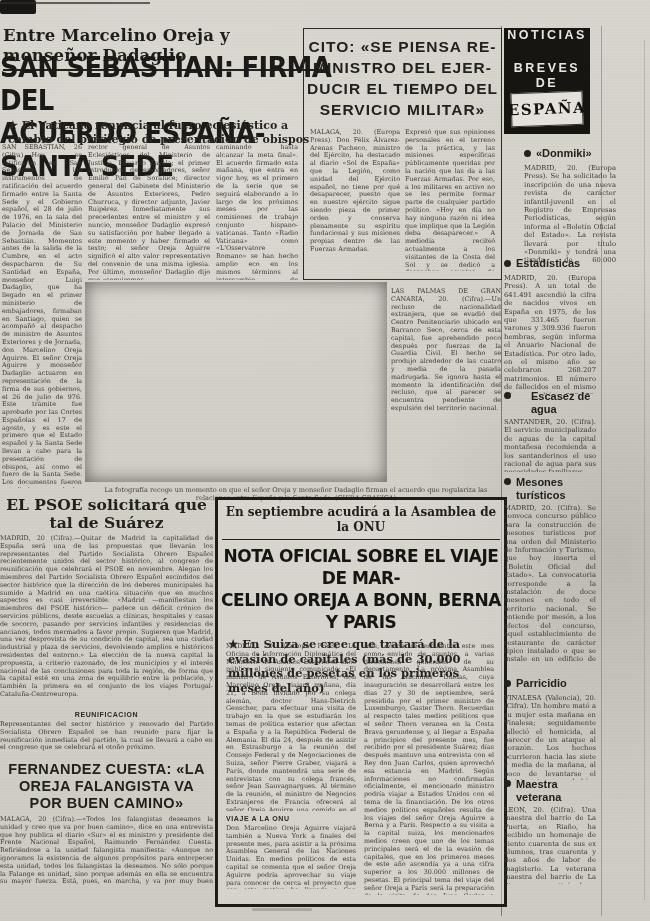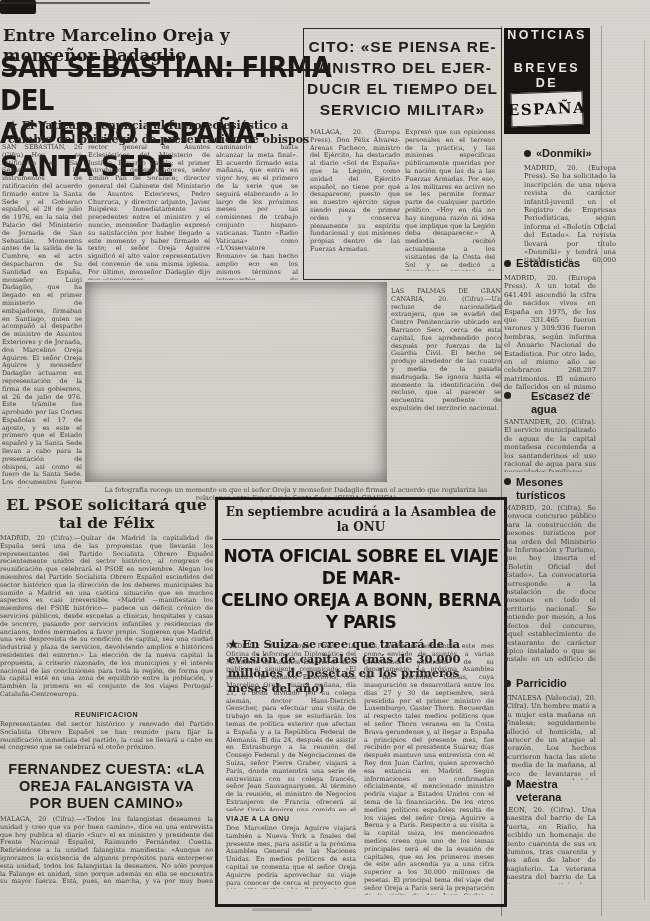--- a/index.html
+++ b/index.html
@@ -83,21 +83,21 @@
   <div class="abs photo" style="left:85px;top:282px;width:302px;height:200px;"></div>
   <div class="abs caption" style="left:92px;top:486px;width:408px;">La fotografía recoge un momento en que el señor Oreja y monseñor Dadaglio firman el acuerdo que regulariza las relaciones entre España y la Santa Sede. (CIFRA GRAFICA)</div>
 
   <div class="abs" style="left:391px;top:284px;width:110px;">
     <div class="bodytxt" style="margin-top:4px;height:138px;">LAS PALMAS DE GRAN CANARIA, 20. (Cifra).—Un recluso de nacionalidad extranjera, que se evadió del Centro Penitenciario ubicado en Barranco Seco, cerca de esta capital, fue aprehendido poco después por fuerzas de la Guardia Civil. El hecho se produjo alrededor de las cuatro y media de la pasada madrugada. Se ignora hasta el momento la identificación del recluso, que al parecer se encuentra pendiente de expulsión del territorio nacional.</div>
   </div>
 
   <div class="abs" style="left:0px;top:496px;width:213px;">
     <div class="psoehead">
       <div>EL PSOE solicitará que</div>
-      <div>tal de Félix</div>
+      <div>tal de Suárez</div>
     </div>
     <div class="bodytxt" style="margin-top:4px;height:172px;">MADRID, 20 (Cifra).—Quitar de Madrid la capitalidad de España será una de las propuestas que llevarán los representantes del Partido Socialista Obrero Español recientemente unidos del sector histórico, al congreso de reunificación que celebrará el PSOE en noviembre. Alegan los miembros del Partido Socialista Obrero Español escindidos del sector histórico que la dirección de los deberes municipales ha sumido a Madrid en una caótica situación que en muchos aspectos es casi irreversible. «Madrid —manifiestan los miembros del PSOE histórico— padece un déficit crónico de servicios públicos, desde escuelas a clínicas, hospitales y casas de socorro, pasando por servicios infantiles y residencias de ancianos, todos mermados a favor propio. Sugieren que Madrid, una vez desprovista de su condición de capital, sea una ciudad industrial y plaza de servicios, devolviendo amplios e históricos residentes del entorno.» La elección de la nueva capital la propuesta, a criterio razonado, de los municipios y el interés nacional de las conclusiones para toda la región, de forma que la capital esté en una zona de equilibrio entre la población, y también la primera en el conjunto de los viajes Portugal-Cataluña-Centroeuropa.</div>
     <div class="subhead-sm">REUNIFICACION</div>
     <div class="bodytxt" style="height:30px;">Representantes del sector histórico y renovado del Partido Socialista Obrero Español se han reunido para fijar la reunificación inmediata del partido, la cual se llevará a cabo en el congreso que se celebrará el otoño próximo.</div>
   </div>
 
   <div class="abs" style="left:0px;top:761px;width:213px;">
     <div class="fernhead">
       <div>FERNANDEZ CUESTA: «LA</div>
       <div>OREJA FALANGISTA VA</div>

